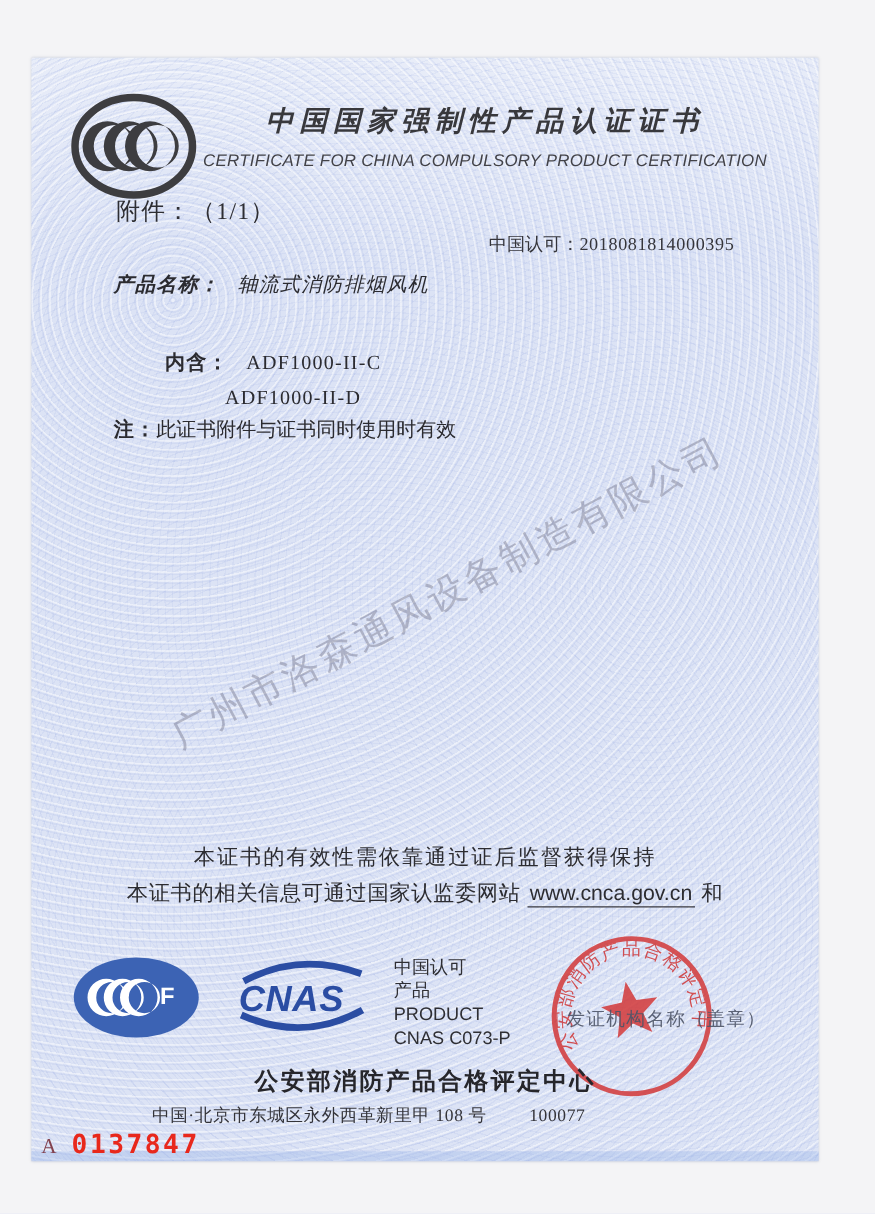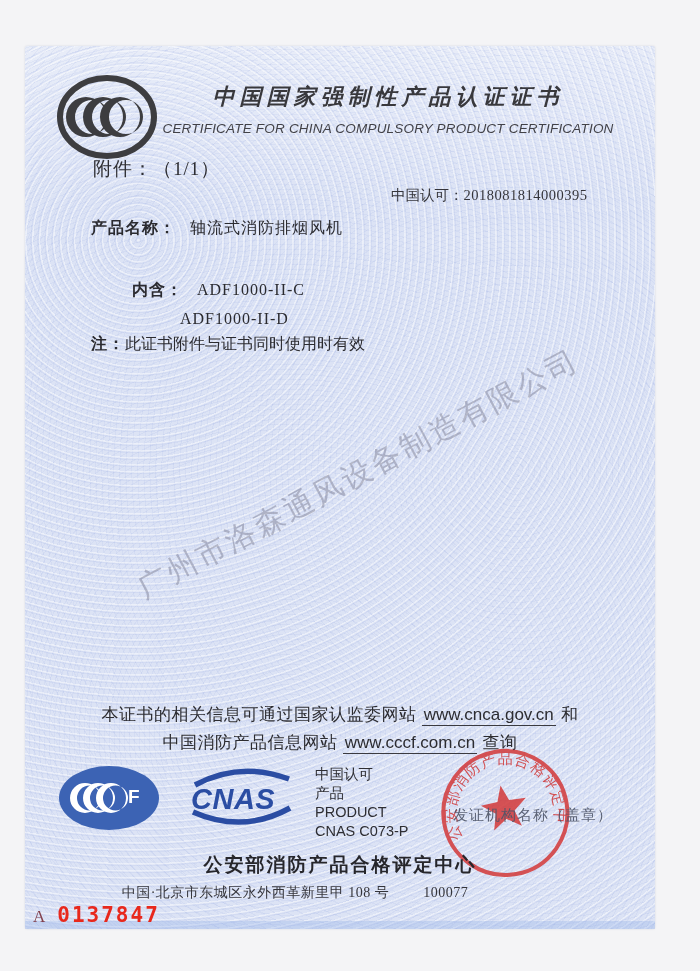--- a/index.html
+++ b/index.html
@@ -33,21 +33,21 @@
     font-family:"Liberation Sans","DejaVu Sans",sans-serif;
     font-size:13.5px;color:#424248;margin-top:9px;letter-spacing:0.2px;white-space:nowrap;
   }
   
   .attachment{left:68px;top:110px;font-size:19px;color:#2e2e33;letter-spacing:1px;}
   .certno{left:366px;top:140px;font-size:14.5px;color:#35353b;}
   .certno .num{letter-spacing:0.5px;}
   .frow{font-size:16px;color:#2b2b30;white-space:nowrap;}
   .flabel{font-weight:bold;letter-spacing:1px;}
   .fvalue{letter-spacing:1px;}
-  .row-product{left:66px;top:172px;}
+  .row-product{left:66px;top:172px;font-style:italic;}
   .row-unit{left:66px;top:203px;}
   .row-inc1{left:107px;top:234px;}
   .row-inc2{left:155px;top:264px;}
   .row-note{left:66px;top:288px;}
   .row-product .fvalue{margin-left:14px;}
   .row-unit .fvalue{margin-left:14px;}
   .row-inc1 .fvalue{margin-left:14px;}
   
   .watermark{
     left:88px;top:416px;width:460px;text-align:center;
@@ -121,29 +121,25 @@
   </div>
   <div class="abs frow row-inc2">
     <span class="fvalue">ADF1000-II-D</span>
   </div>
   <div class="abs frow row-note">
     <span class="flabel">注：</span><span>此证书附件与证书同时使用时有效</span>
   </div>
 
   <div class="abs watermark">广州市洛森通风设备制造有限公司</div>
 
+  <div class="abs notice n1">本证书的有效性需依靠通过证后监督获得保持</div>
   <div class="abs notice n2">
     <span>本证书的相关信息可通过国家认监委网站</span>
     <span class="url">www.cnca.gov.cn</span>
     <span>和</span>
-  </div>
-  <div class="abs notice n3">
-    <span>中国消防产品信息网站</span>
-    <span class="url">www.cccf.com.cn</span>
-    <span>查询</span>
   </div>
 
   <svg class="abs cccf-logo" viewBox="0 0 102 67">
     <ellipse cx="51" cy="33" rx="50" ry="32" fill="#3c63b4"></ellipse>
     <path fill="#fff" fill-rule="evenodd" d="M27,18 a15,15 0 1,0 0,30 a15,15 0 1,0 0,-30 Z
              M31.5,20.5 a12.5,12.5 0 1,0 0,25 a12.5,12.5 0 1,0 0,-25 Z"></path>
     <path fill="#fff" fill-rule="evenodd" d="M40,18 a15,15 0 1,0 0,30 a15,15 0 1,0 0,-30 Z
              M44.5,20.5 a12.5,12.5 0 1,0 0,25 a12.5,12.5 0 1,0 0,-25 Z"></path>
     <path fill="#fff" fill-rule="evenodd" d="M53,18 a15,15 0 1,0 0,30 a15,15 0 1,0 0,-30 Z
              M57.5,20.5 a12.5,12.5 0 1,0 0,25 a12.5,12.5 0 1,0 0,-25 Z"></path>

